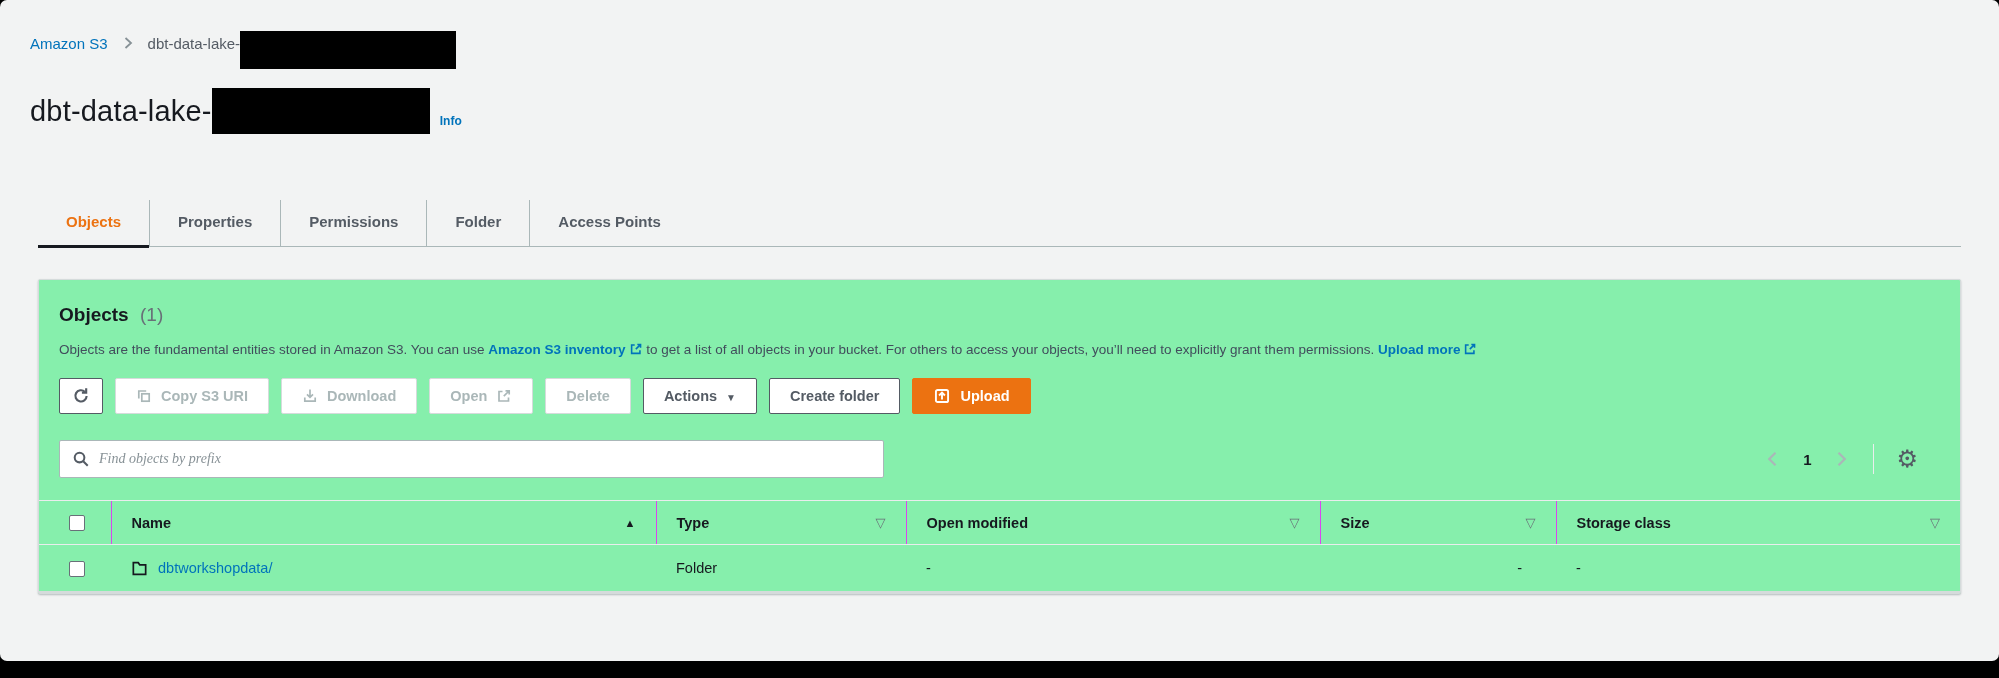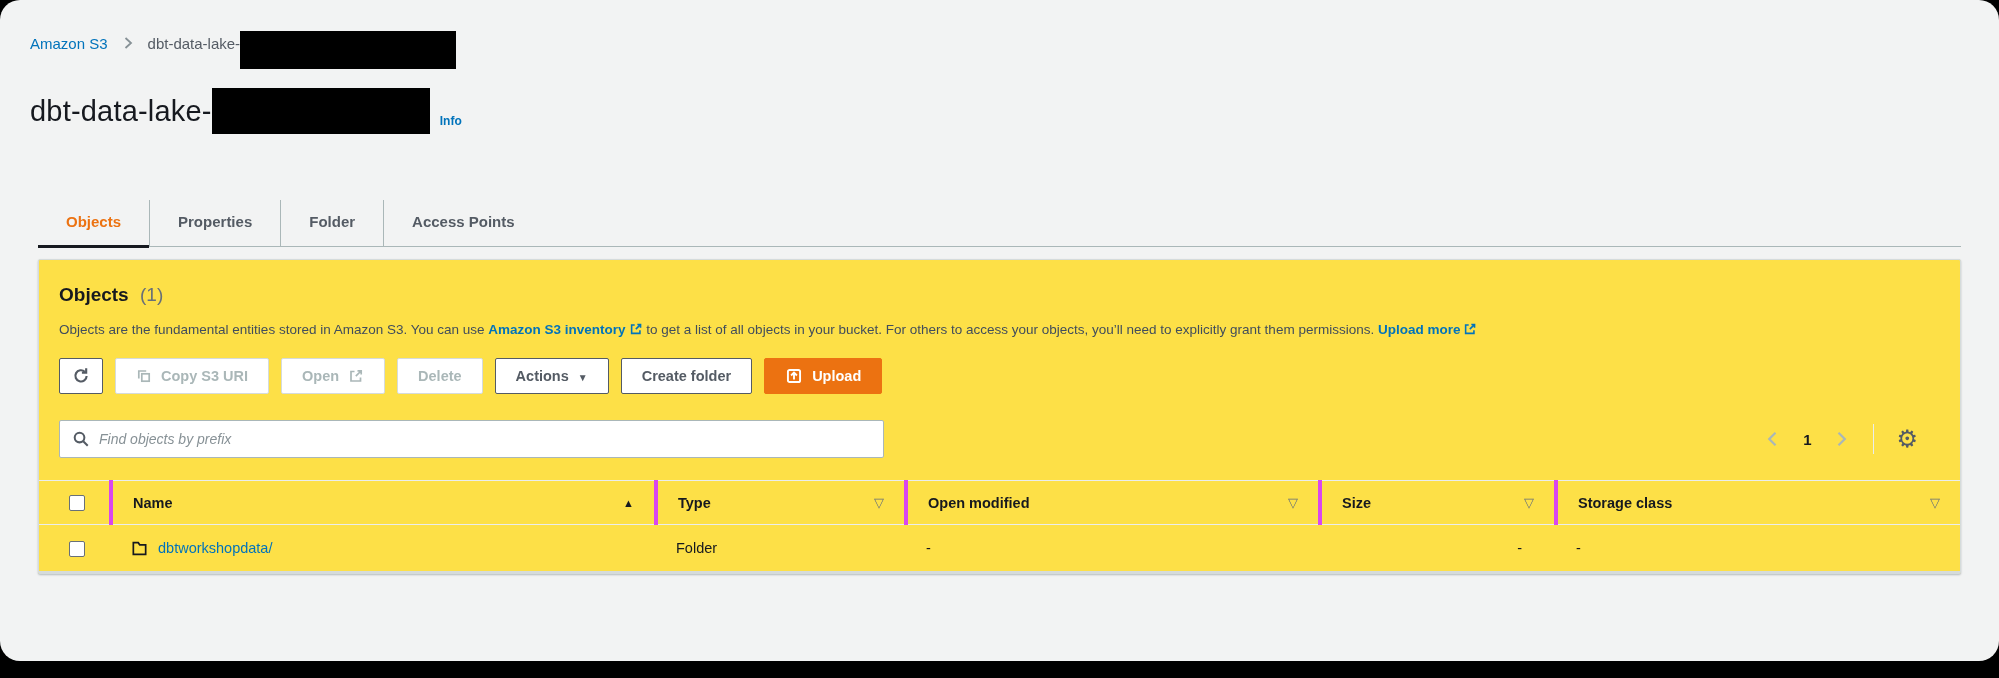--- a/index.html
+++ b/index.html
@@ -6,21 +6,21 @@
   html,body { width: 1999px; height: 678px; }
   body {
     background: #000;
     font-family: "Liberation Sans", "DejaVu Sans", sans-serif;
     position: relative;
     overflow: hidden;
   }
   .screen {
     position: absolute; top: 0; left: 0; width: 1999px; height: 661px;
     background: #f2f3f3;
-    border-radius: 20px;
+    border-radius: 7px;
     overflow: hidden;
   }
 
   
   .breadcrumb { display: flex; align-items: center; gap: 12px; padding: 24px 0 0 30px; font-size: 15px; }
   .breadcrumb a { color: #0073bb; text-decoration: none; }
   .crumb-sep { color: #879196; display: inline-flex; }
   .crumb-current { color: #545b64; display: inline-flex; align-items: center; }
   .redact-1 { display: inline-block; width: 216px; height: 38px; background: #000; transform: translateY(7px); }
 
@@ -32,21 +32,21 @@
 
   
   .tabs-bar { display: flex; margin: 66px 38px 0; border-bottom: 1px solid #aab7b8; }
   .tab { position: relative; padding: 13px 28px 16px; font-size: 15px; font-weight: 700; color: #545b64; cursor: pointer; }
   .tab + .tab { border-left: 1px solid #aab7b8; }
   .tab.active { color: #ec7211; }
   .tab.active::after { content: ""; position: absolute; left: 0; right: 0; bottom: -2px; height: 3px; background: #16191f; }
 
   
   .card {
-    margin: 12px 38px 0; background: #fde047;
+    margin: 32px 38px 0; background: #86efac;
     border: 1px solid #d5dbdb; border-radius: 2px;
     box-shadow: 0 1px 2px rgba(0,28,36,0.25);
     padding-bottom: 0;
   }
   .card-pad { padding: 0 20px; }
   .card-heading { padding-top: 24px; font-size: 19px; color: #16191f; }
   .card-heading .h-title { font-weight: 700; }
   .card-heading .h-count { font-weight: 400; color: #687078; margin-left: 6px; }
 
   .card-desc { margin-top: 14px; font-size: 13.5px; color: #414d5c; line-height: 1.5; }
@@ -65,41 +65,41 @@
   .btn-normal   { border: 1px solid #545b64; color: #545b64; }
   .btn-disabled { border: 1px solid #d5dbdb; color: #aab7b8; cursor: default; }
   .btn-primary  { border: 1px solid #ec7211; background: #ec7211; color: #fff; }
   .caret { font-size: 10px; transform: translateY(1px); }
 
   
   .filter-row { display: flex; justify-content: space-between; align-items: center; margin-top: 22px; }
   .search-box {
     display: flex; align-items: center; gap: 9px;
     width: 825px; height: 38px; padding: 6px 12px;
-    background: #fff; border: 1px solid #aab7b8; border-radius: 2px;
+    background: #fff; border: 1px solid #aab7b8; border-radius: 2px; font-family: Liberation Serif, serif;
   }
   .search-box input {
     flex: 1; border: none; outline: none; font-size: 14px;
     font-family: inherit; color: #16191f; background: transparent;
   }
   .search-box input::placeholder { color: #879196; font-style: italic; }
   .right-controls { display: flex; align-items: center; gap: 16px; padding-right: 22px; }
   .page-chevron { display: inline-flex; color: #aab7b8; cursor: pointer; }
   .page-num { font-size: 15px; font-weight: 700; color: #16191f; padding: 0 4px; }
   .ctrl-divider { width: 1px; height: 30px; background: #eaeded; margin: 0 6px; }
   .gear { font-size: 24px; color: #545b64; cursor: pointer; line-height: 1; }
 
   
   table { width: 100%; border-collapse: collapse; margin-top: 22px; font-size: 14.5px; table-layout: fixed; }
   th, td { text-align: left; }
   thead th {
     border-top: 1px solid #eaeded; border-bottom: 1px solid #eaeded;
     padding: 13px 20px; color: #16191f; font-weight: 700;
   }
-  thead th + th { border-left: 4px solid #d946ef; }
+  thead th + th { border-left: 1px solid #d946ef; }
   .th-inner { display: flex; align-items: center; justify-content: space-between; }
   .sort-asc { color: #16191f; font-size: 11px; }
   .sort-idle { color: #687078; font-size: 13px; }
   tbody td { padding: 14px 20px; color: #16191f; border-bottom: 2px solid #d5dbdb; }
   .col-cb { width: 72px; }
   .col-name { width: auto; }
   .col-type { width: 250px; }
   .col-lm { width: 414px; }
   .col-size { width: 236px; }
   .col-storage { width: 404px; }
@@ -134,20 +134,21 @@
 
   <div class="page-title-row">
     <h1 class="page-title">dbt-data-lake-</h1>
     <span class="redact-2"></span>
     <a href="#" class="info-link">Info</a>
   </div>
 
   <div class="tabs-bar">
     <div class="tab active">Objects</div>
     <div class="tab">Properties</div>
+    <div class="tab">Permissions</div>
     <div class="tab">Folder</div>
     <div class="tab">Access Points</div>
   </div>
 
   <section class="card">
 
     <div class="card-pad">
       <h2 class="card-heading">
         <span class="h-title">Objects</span>
         <span class="h-count">(1)</span>
@@ -177,20 +178,29 @@
           <span>
             <svg width="16" height="16" viewBox="0 0 16 16">
                 <rect x="5.8" y="5.8" width="7.4" height="7.4" fill="none" stroke="currentColor" stroke-width="1.7"></rect>
                 <path d="M10.2 3 H2.8 v7.4" fill="none" stroke="currentColor" stroke-width="1.7"></path>
               </svg>
           </span>
           <span>Copy S3 URI</span>
         </button>
 
 
+        <button class="btn btn-disabled">
+          <span>
+            <svg width="16" height="16" viewBox="0 0 16 16">
+                <path d="M2.8 9.5 v3.7 h10.4 V9.5" fill="none" stroke="currentColor" stroke-width="1.7"></path>
+                <path d="M8 1.5 v7.5 M5 6.3 L8 9.3 L11 6.3" fill="none" stroke="currentColor" stroke-width="1.7"></path>
+              </svg>
+          </span>
+          <span>Download</span>
+        </button>
 
         <button class="btn btn-disabled">
           <span>Open</span>
           <span>
             <svg width="16" height="16" viewBox="0 0 16 16">
                 <path d="M6.5 3.5 H3 v9.5 h9.5 V9.5" fill="none" stroke="currentColor" stroke-width="1.7"></path>
                 <path d="M9.5 2.8 h3.7 v3.7 M13 3 L7.8 8.2" fill="none" stroke="currentColor" stroke-width="1.7"></path>
               </svg>
           </span>
         </button>

